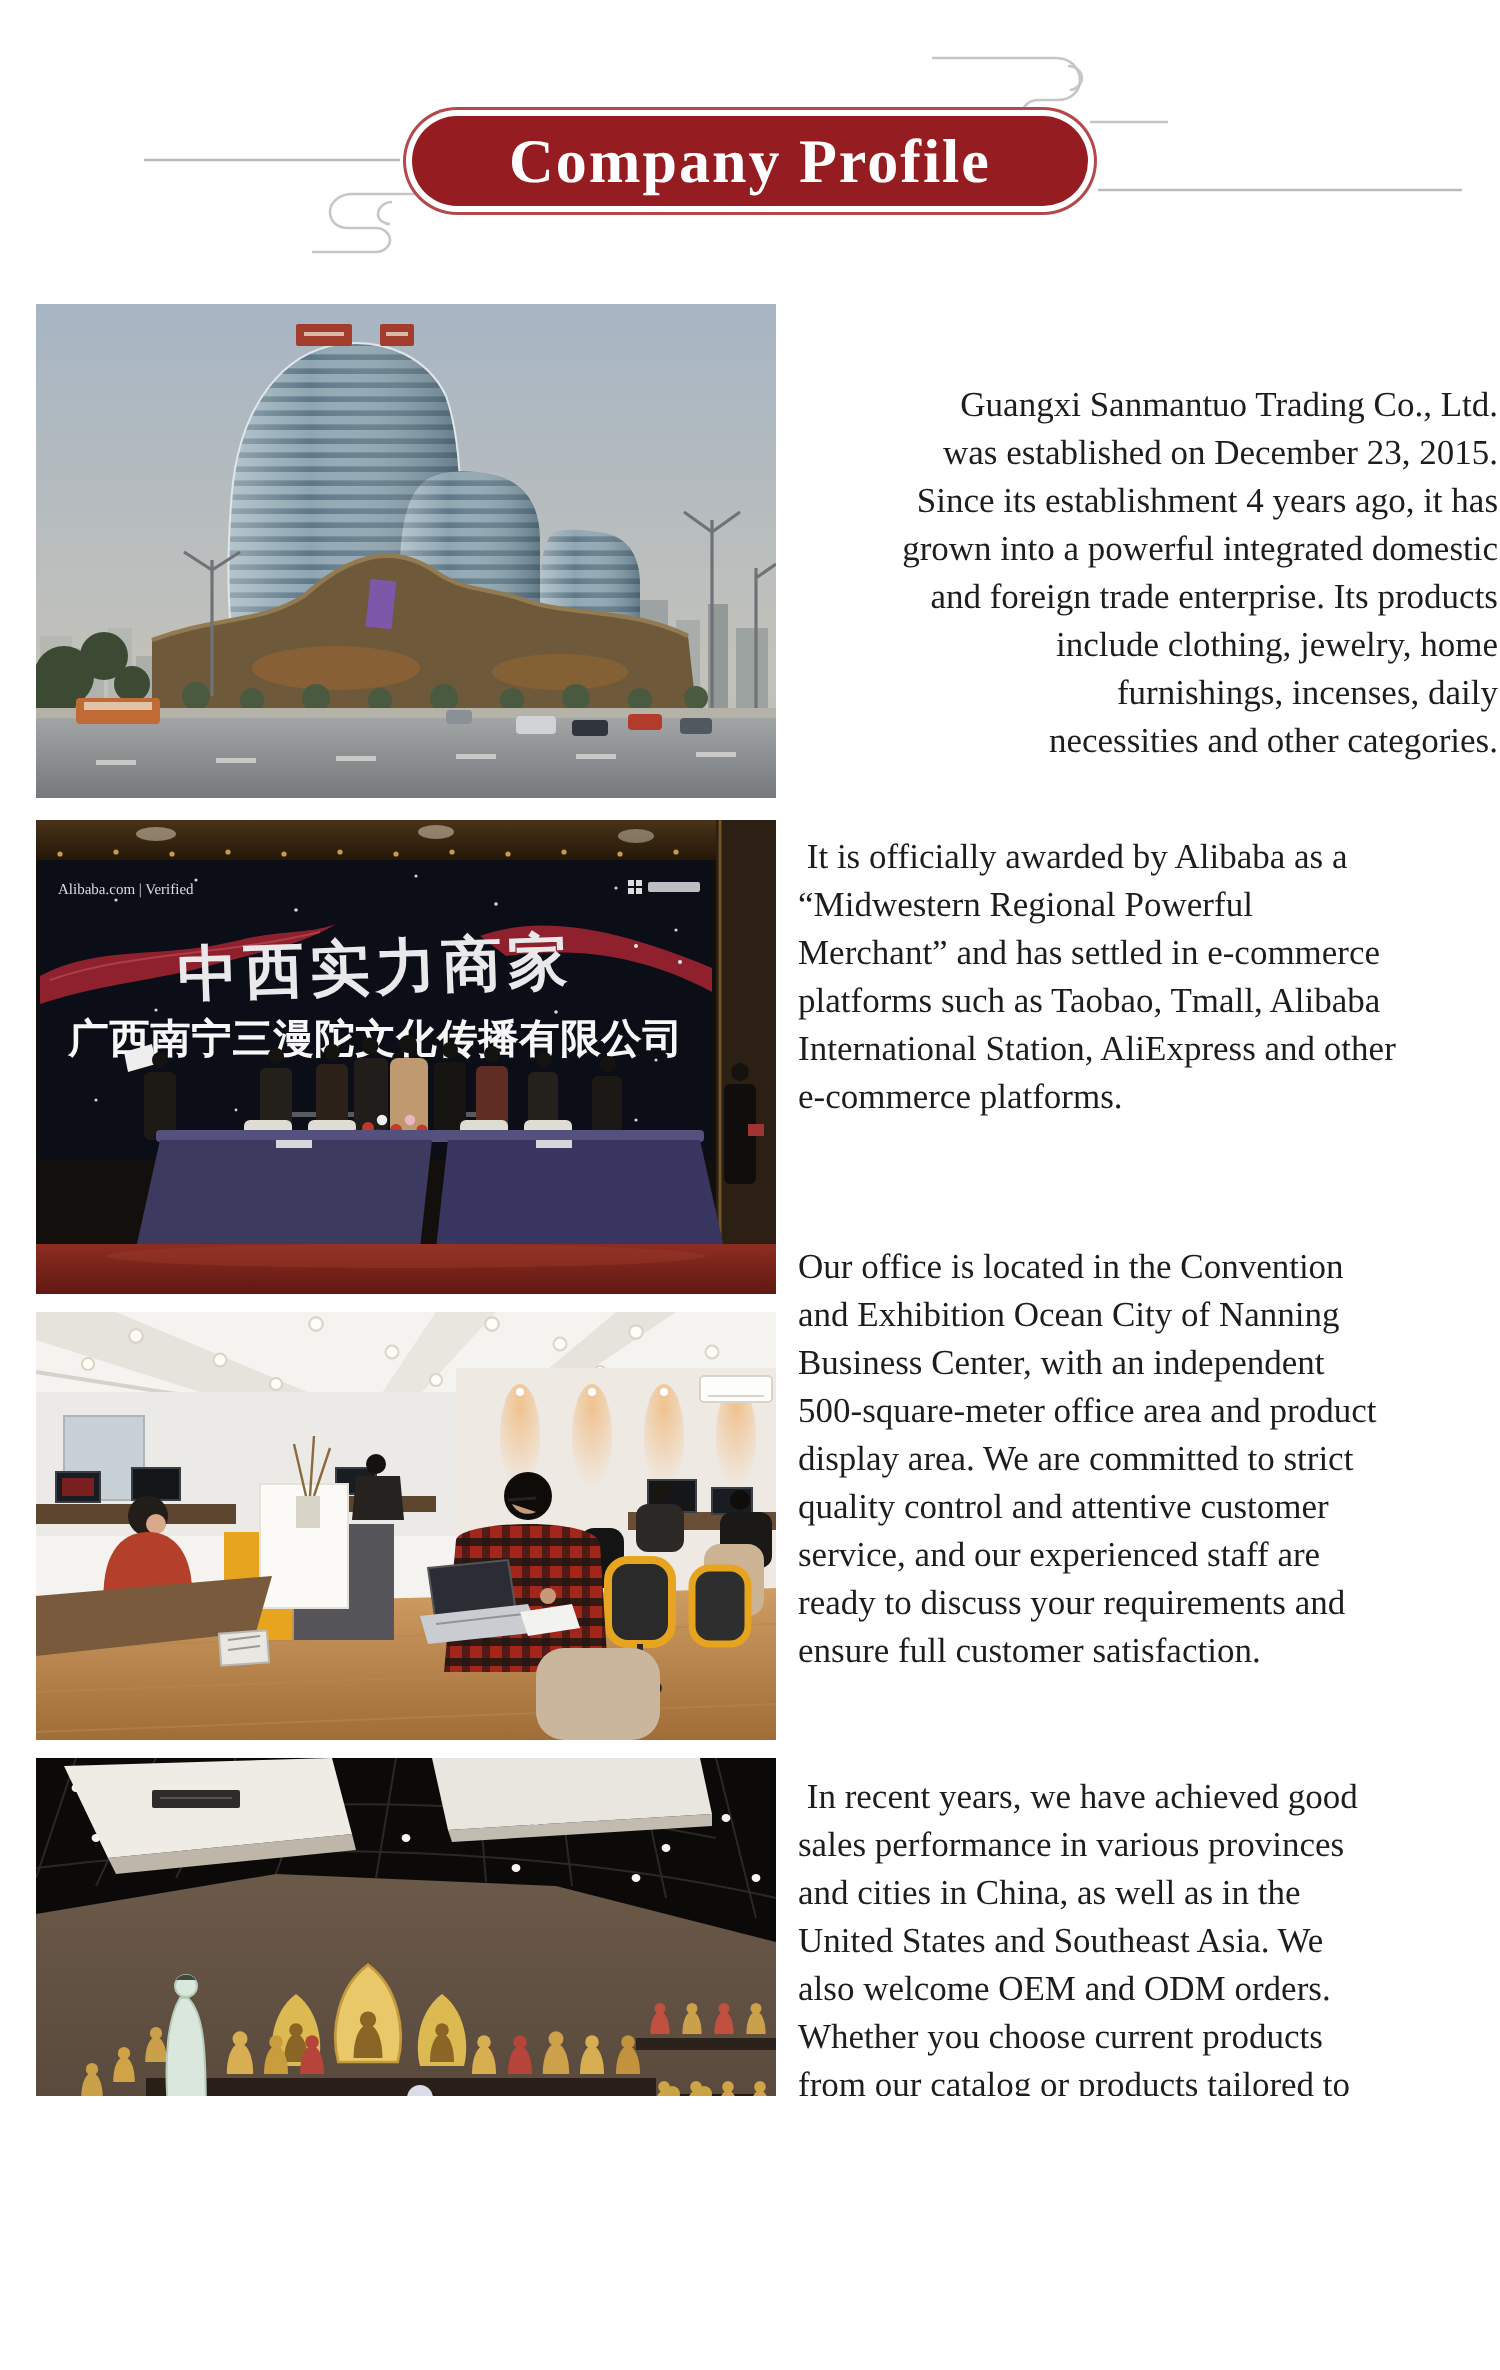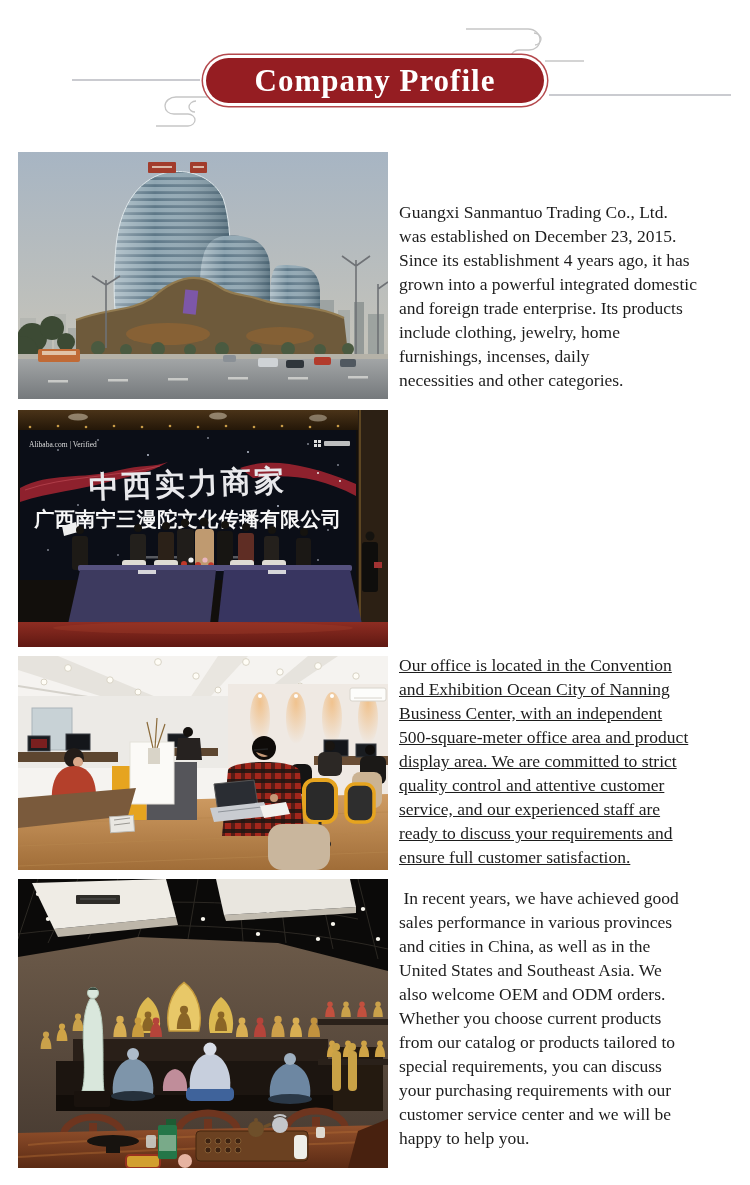--- a/index.html
+++ b/index.html
@@ -1,28 +1,28 @@
 <!DOCTYPE html>
 <html><head>
 <meta charset="utf-8">
 <style>
   html,body { margin:0; padding:0; background:#ffffff; }
-  .page { position:relative; width:750px; height:1185px; background:#ffffff; overflow:hidden;
+  .page { position:relative; width:750px; height:1048px; background:#ffffff; overflow:hidden;
           font-family:"Liberation Serif", serif; }
   .clouds { position:absolute; top:0; left:0; pointer-events:none; }
   .pill { position:absolute; top:58px; left:50%; transform:translateX(-50%);
           width:338px; height:45px; background:#951d22; border-radius:26px;
           box-shadow:0 0 0 3px #ffffff, 0 0 0 4.5px #b4484c;
           display:flex; align-items:center; justify-content:center; }
   .pill .title { color:#ffffff; font-size:31px; font-weight:bold; letter-spacing:1px;
                  font-family:"Liberation Serif", serif; }
   .img { position:absolute; left:18px; line-height:0; }
   .txt { position:absolute; left:399px; width:350px; font-size:17.5px; line-height:24px;
          color:#1d1d1d; white-space:pre-line; }
-  #t1 { top:200px; } #t2 { top:416px; } #t3 { top:653px;text-decoration:underline; } #t4 { top:886px; }
+  #t1 { top:190px;text-align:right; } #t2 { top:416px; } #t3 { top:621px; } #t4 { top:886px; }
   #i1 { top:152px; } #i2 { top:410px; } #i3 { top:656px; } #i4 { top:879px; }
 </style>
 </head>
 <body>
 
 <div class="page">
 
   <svg class="clouds" width="750" height="150" viewBox="0 0 750 150">
     <g stroke="#c6c6c6" fill="none" stroke-width="1.3">
       <line x1="72" y1="80" x2="200" y2="80" stroke="#b9bac0"></line>
@@ -269,20 +269,26 @@
         <polygon points="206,160 332,160 344,214 200,214" fill="#383560"></polygon>
         <rect x="120" y="160" width="18" height="4" fill="#e8e8e8" opacity="0.9"></rect>
           <rect x="250" y="160" width="18" height="4" fill="#e8e8e8" opacity="0.9"></rect>
       </g>
       <g>
         <rect y="212" width="370" height="25" fill="url(#s2carpet)"></rect>
         <ellipse cx="185" cy="218" rx="150" ry="6" fill="#a4402c" opacity="0.35"></ellipse>
       </g>
     </svg>
   </div>
+  <div class="txt" id="t2">&nbsp;It is officially awarded by Alibaba as a
+“Midwestern Regional Powerful
+Merchant” and has settled in e-commerce
+platforms such as Taobao, Tmall, Alibaba
+International Station, AliExpress and other
+e-commerce platforms.</div>
 
   <div class="img" id="i3">
     <svg width="370" height="214" viewBox="0 0 370 214">
       <defs>
         <linearGradient id="s3floor" x1="0" y1="0" x2="0" y2="1">
           <stop offset="0" stop-color="#cf9c63"></stop>
             <stop offset="1" stop-color="#a06d38"></stop>
         </linearGradient>
         <radialGradient id="s3glow" cx="0.5" cy="0.2" r="0.8">
           <stop offset="0" stop-color="#f0c089" stop-opacity="0.95"></stop>

